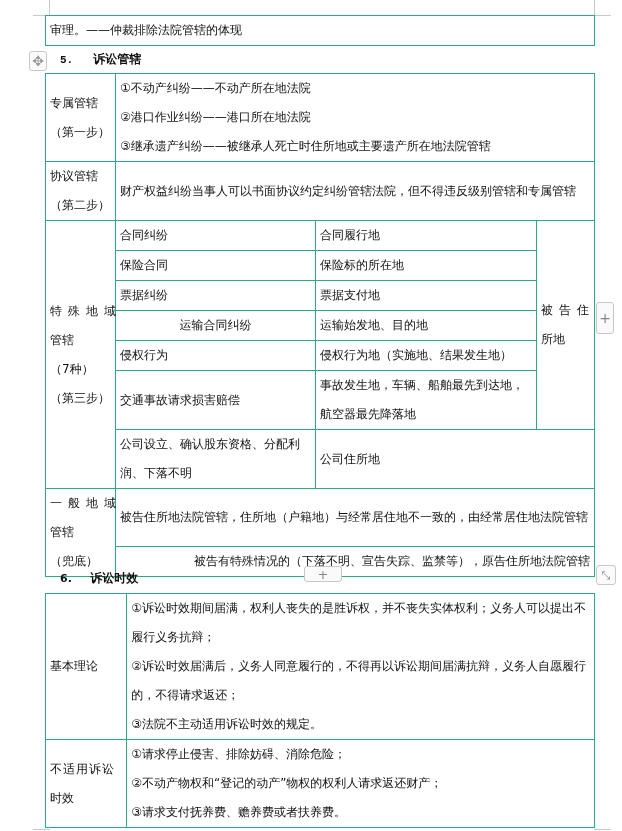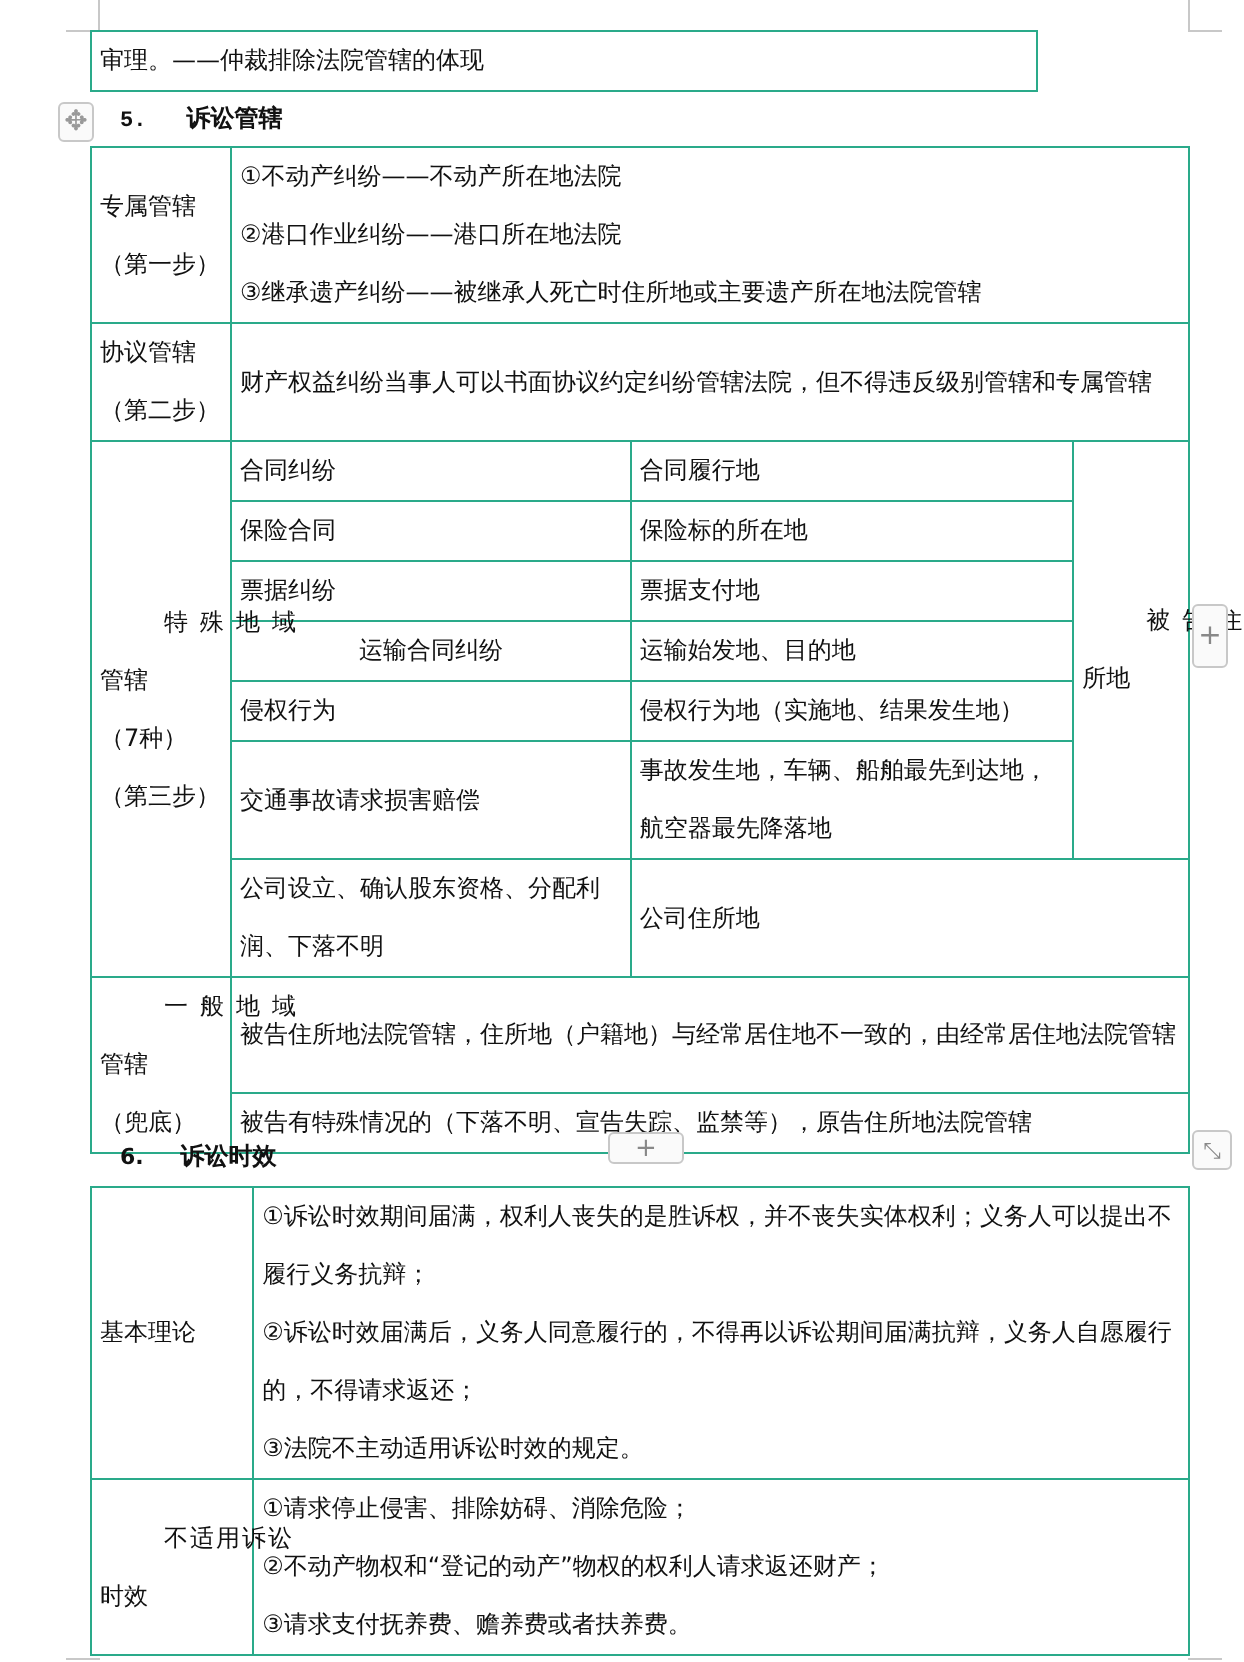--- a/index.html
+++ b/index.html
@@ -11,33 +11,33 @@
   .tbl td { border:1px solid #2aaa8a; padding:0 4px; vertical-align:middle; line-height:29px; font-size:12px; }
   .line { display:block; white-space:nowrap; }
   .wrap { white-space:normal; word-break:break-all; }
   .heading { position:absolute; font-weight:bold; font-size:12px; }
   .heading .num { display:inline-block; width:26px; font-size:11px; }
   .handle {
     position:absolute; border:1px solid #c8c8c8; border-radius:3px; background:#fafafa;
     display:flex; align-items:center; justify-content:center; color:#888; box-sizing:border-box;
   }
   .cropmark { position:absolute; background:#c8c8c8; }
-  .spaced { letter-spacing:6px;margin-left:32px; }
+  .spaced { letter-spacing:6px; }
 </style>
 </head>
 <body>
 
 <div class="cropmark" style="left:49px;top:0;width:1px;height:15px;"></div>
 <div class="cropmark" style="left:33px;top:15px;width:17px;height:1px;"></div>
 <div class="cropmark" style="left:594px;top:0;width:1px;height:15px;"></div>
 <div class="cropmark" style="left:594px;top:15px;width:17px;height:1px;"></div>
 <div class="cropmark" style="left:33px;top:829px;width:17px;height:1px;"></div>
 <div class="cropmark" style="left:594px;top:829px;width:17px;height:1px;"></div>
 
-<table class="tbl" style="left:45px;top:15px;width:474px;">
+<table class="tbl" style="left:45px;top:15px;width:550px;">
   <tbody>
       <tr>
     <td style="height:27px;">
       <span>审理。——仲裁排除法院管辖的体现</span>
     </td>
   </tr>
 </tbody>
   </table>
 
 <div class="handle" style="left:29px;top:51px;width:18px;height:20px;">
@@ -125,21 +125,21 @@
 
   <tr>
     <td rowspan="2">
       <span class="line spaced">一般地域</span>
       <span class="line">管辖</span>
       <span class="line">（兜底）</span>
     </td>
     <td colspan="3" class="wrap" style="height:56px;">被告住所地法院管辖，住所地（户籍地）与经常居住地不一致的，由经常居住地法院管辖</td>
   </tr>
   <tr>
-    <td colspan="3" style="height:26px;">被告有特殊情况的（下落不明、宣告失踪、监禁等），原告住所地法院管辖</td>
+    <td colspan="3" style="height:26px;text-align:right;">被告有特殊情况的（下落不明、宣告失踪、监禁等），原告住所地法院管辖</td>
   </tr>
 </tbody>
   </table>
 
 <div class="handle" style="left:596px;top:302px;width:18px;height:32px;">
   <span style="font-size:14px;">+</span>
 </div>
 
 <div class="handle" style="left:304px;top:566px;width:38px;height:16px;">
   <span style="font-size:13px;">+</span>

